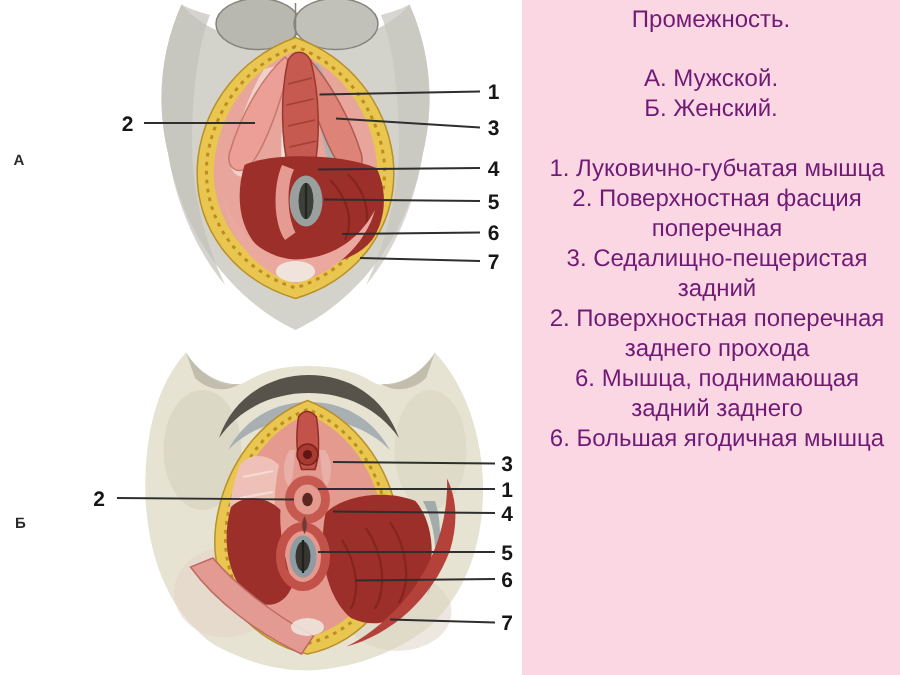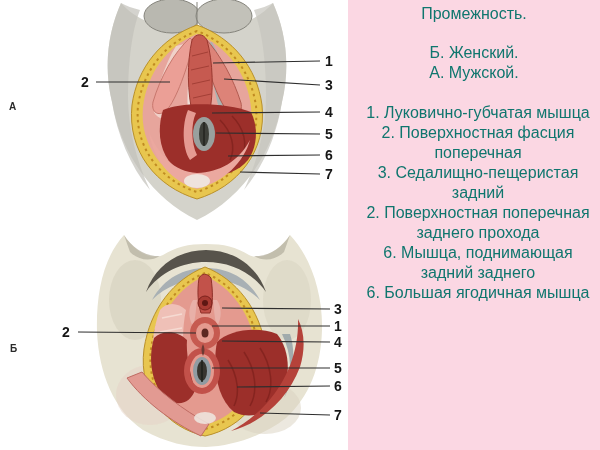--- a/index.html
+++ b/index.html
@@ -3,21 +3,21 @@
 <meta charset="utf-8">
 <style>
   html,body{margin:0;padding:0;background:#ffffff;}
   .stage{
     position:relative;width:600px;height:450px;overflow:hidden;
     background:#ffffff;font-family:"Liberation Sans", sans-serif;
   }
   .figure-canvas{position:absolute;left:0;top:0;}
   .panel{
     position:absolute;left:348px;top:0;width:252px;height:450px;
-    background:#FBD7E3;color:#0f766e;text-align:center;
+    background:#FBD7E3;color:#701a75;text-align:center;
   }
   .panel-title{position:absolute;top:4px;left:0;width:100%;font-size:16px;line-height:20px;}
   .panel-legend{position:absolute;top:43px;left:0;width:100%;font-size:16px;line-height:19.5px;}
   .panel-list{position:absolute;top:103px;left:4px;width:100%;font-size:16px;line-height:20px;}
   .callout-text{font-family:"Liberation Sans",sans-serif;font-weight:bold;font-size:14px;fill:#161616;}
   .figure-letter{font-family:"Liberation Sans",sans-serif;font-weight:bold;font-size:10px;fill:#2a2a2a;}
   .leader{stroke:#2e2e2e;stroke-width:1.2;}
 </style>
 </head>
 <body>
@@ -119,22 +119,22 @@
         <line x1="330" y1="386" x2="237" y2="387" class="leader"></line>
         <text x="338" y="391" text-anchor="middle" class="callout-text">6</text>
         <line x1="330" y1="415" x2="260" y2="413" class="leader"></line>
         <text x="338" y="420" text-anchor="middle" class="callout-text">7</text>
       </g>
   </svg>
 
   <div class="panel">
     <div class="panel-title">Промежность.</div>
     <div class="panel-legend">
+      <div>А. Мужской.</div>
       <div>Б. Женский.</div>
-      <div>А. Мужской.</div>
     </div>
     <div class="panel-list">
         <div>1. Луковично-губчатая мышца</div>
         <div>2. Поверхностная фасция</div>
         <div>поперечная</div>
         <div>3. Седалищно-пещеристая</div>
         <div>задний</div>
         <div>2. Поверхностная поперечная</div>
         <div>заднего прохода</div>
         <div>6. Мышца, поднимающая</div>

